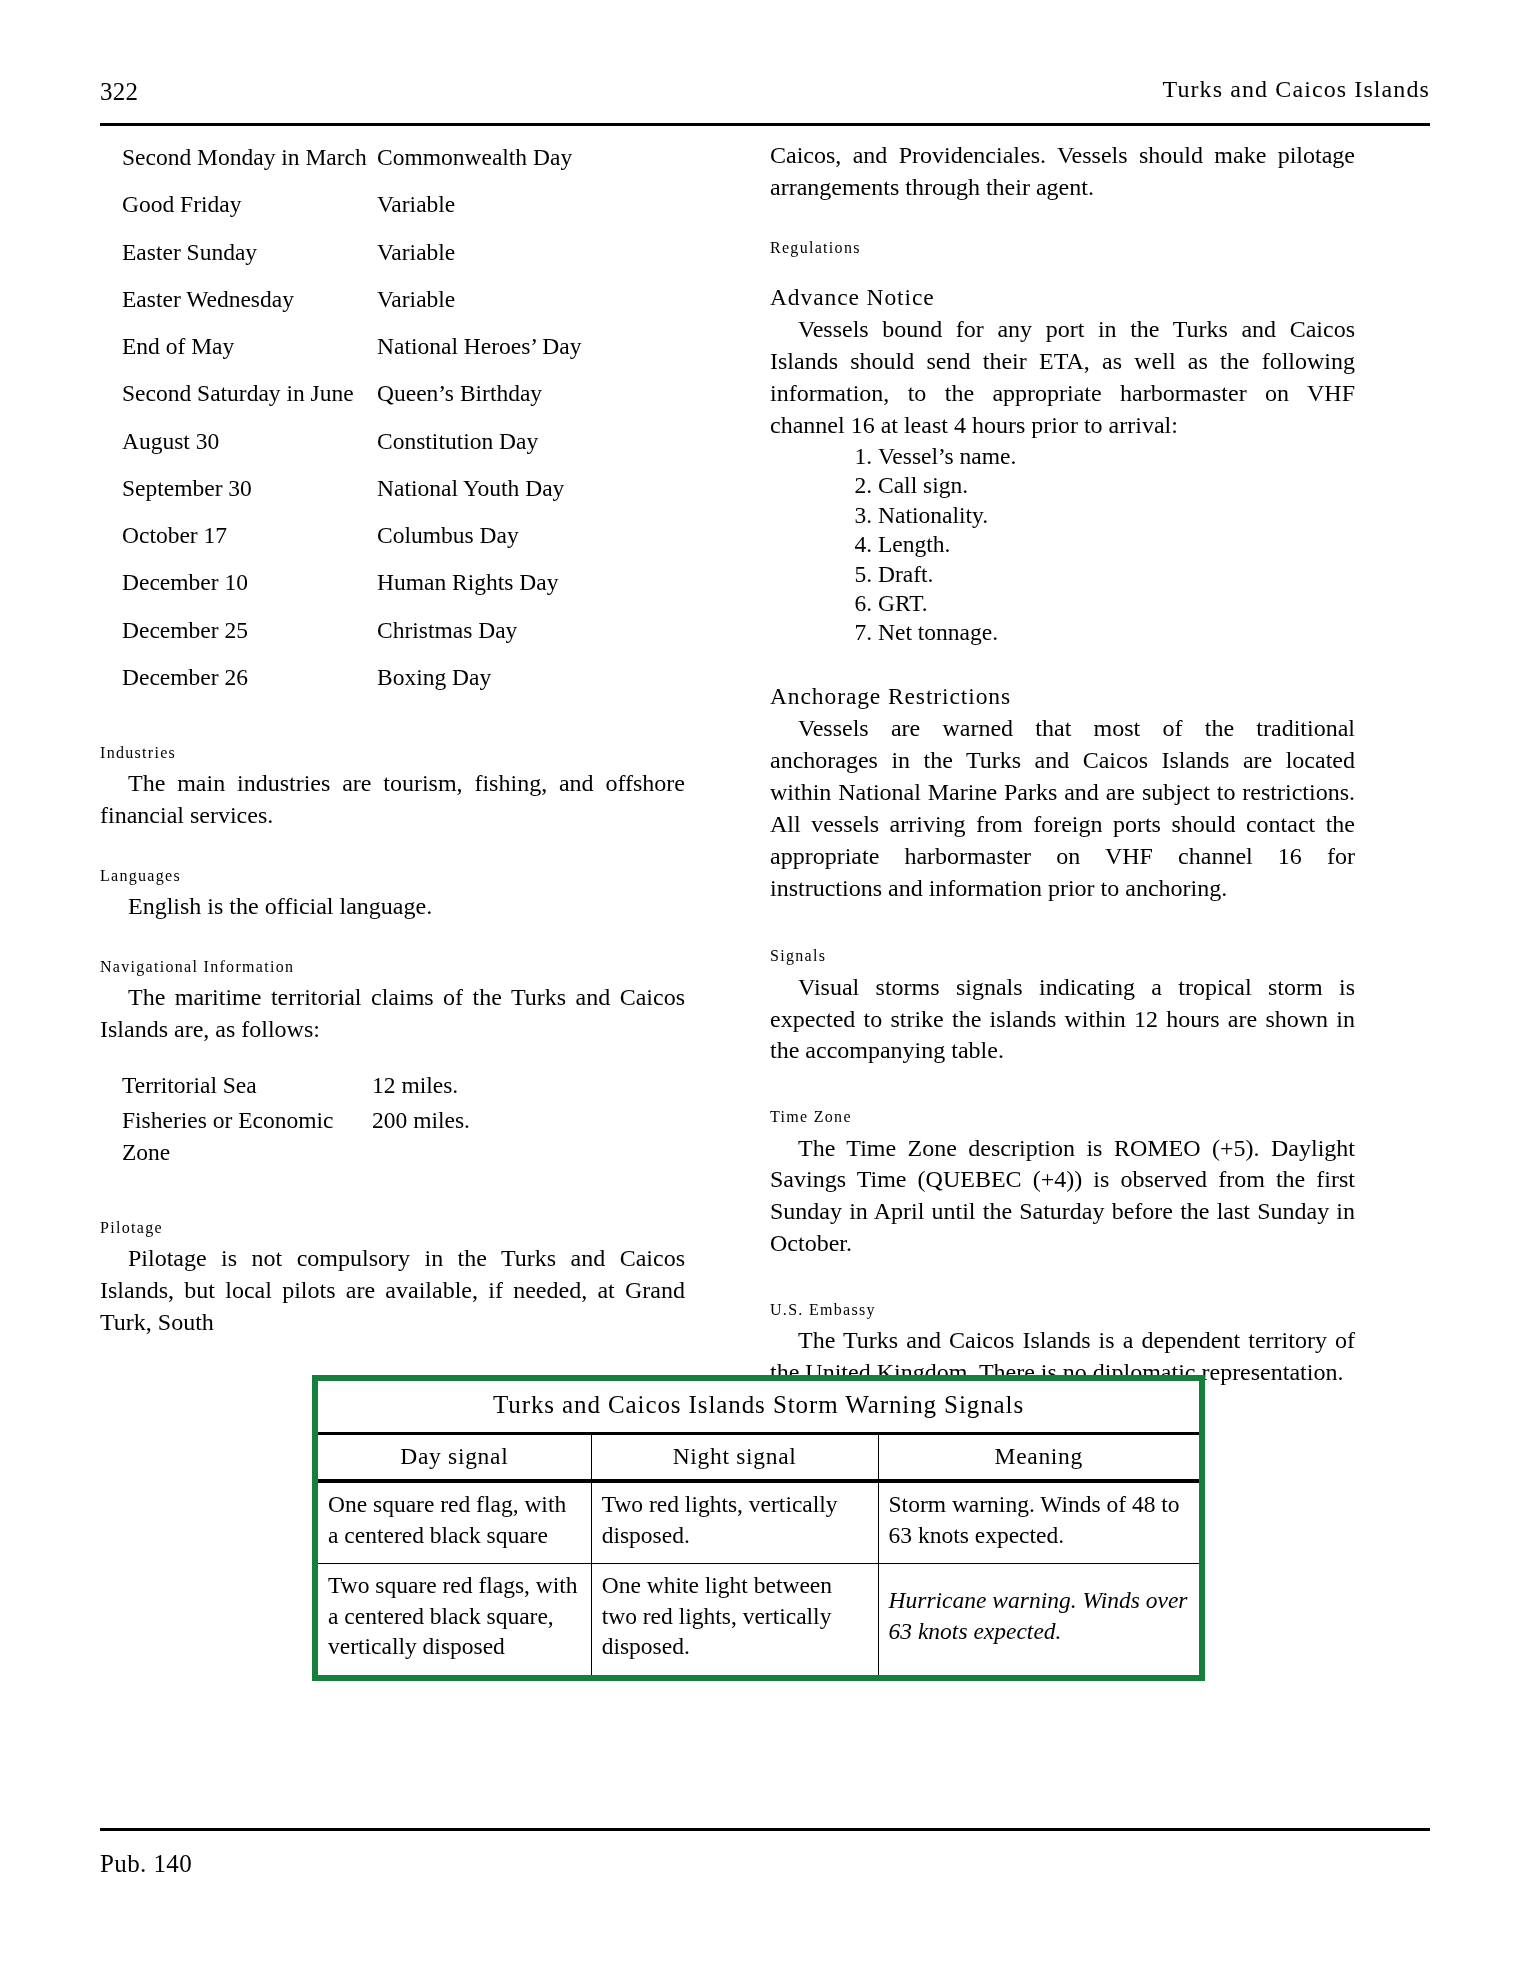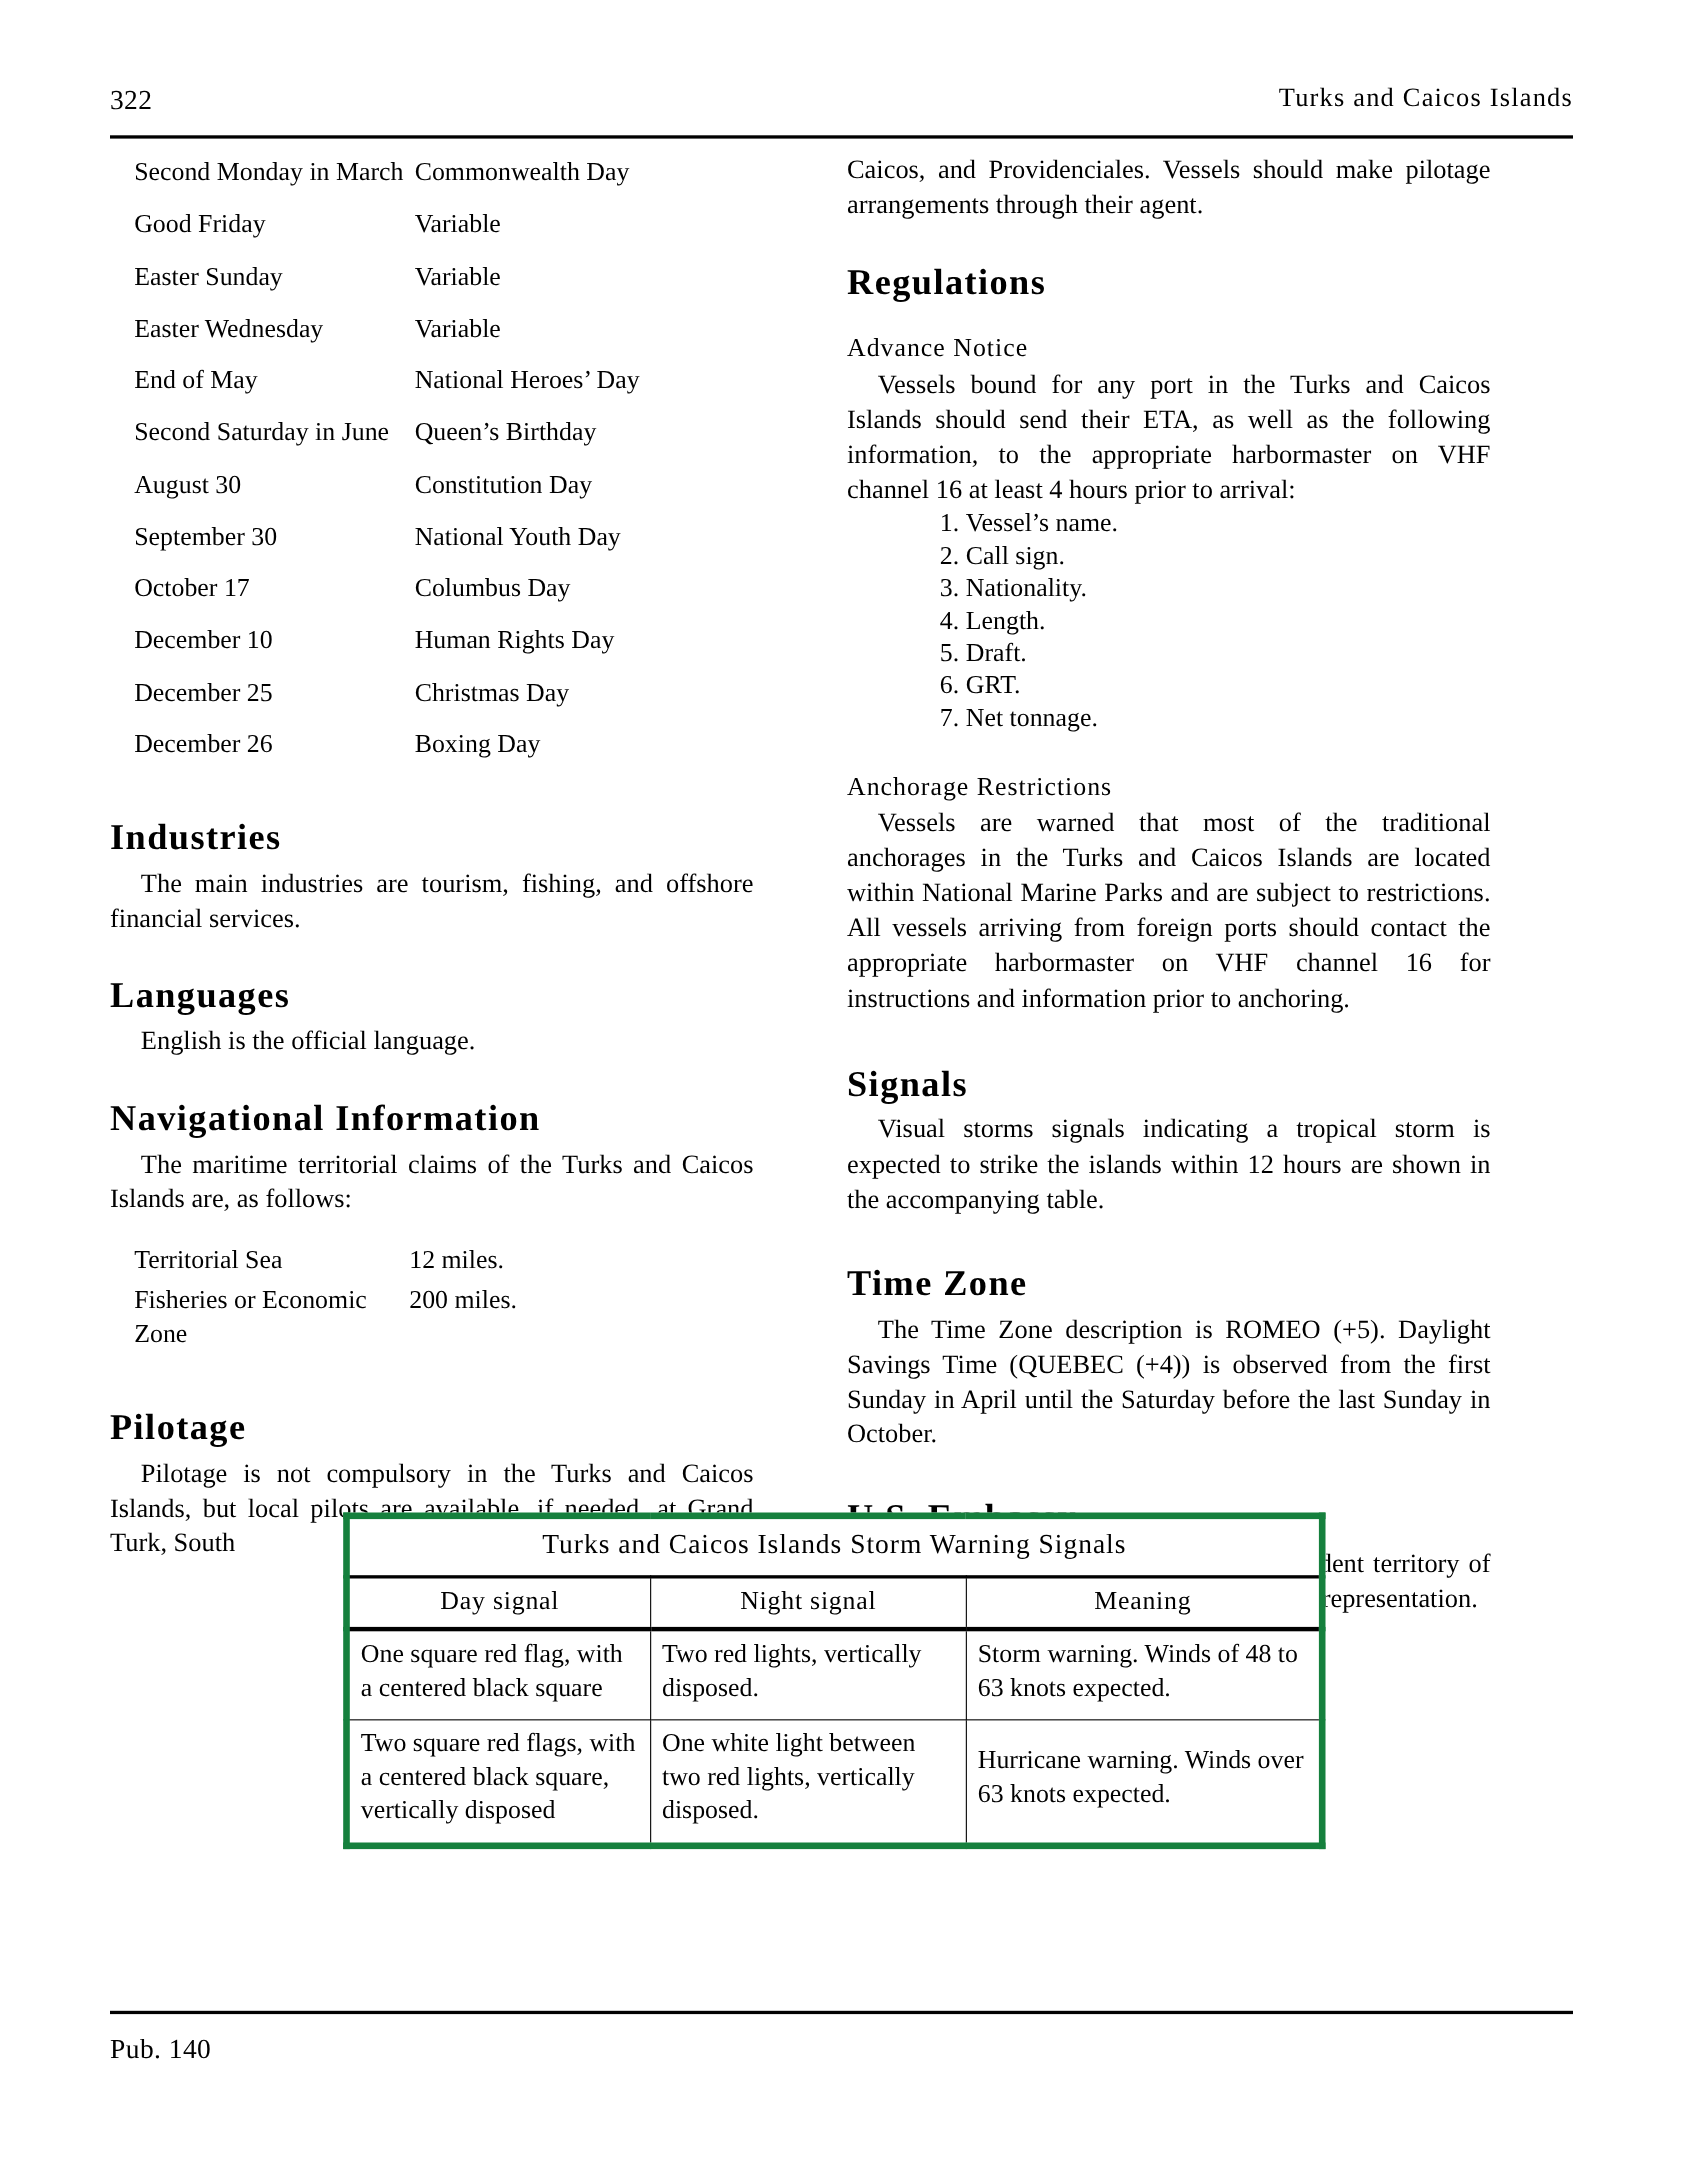--- a/index.html
+++ b/index.html
@@ -72,22 +72,22 @@
   .col {
     position: absolute;
     top: 140px;
     width: 585px;
   }
   .col-left  { left: 100px; }
   .col-right { left: 770px; }
 
   
   h2.sec {
-    font-size: 33px;
-    font-weight: bold;
+    font-size: 16px;
+    font-weight: normal;
     letter-spacing: 1.3px;
     margin: 34px 0 6px 0;
     line-height: 1.2;
   }
   h3.sub {
     font-size: 23.5px;
     font-weight: normal;
     letter-spacing: 0.9px;
     margin: 30px 0 0 0;
     line-height: 1.25;
@@ -169,21 +169,21 @@
   table.storm tr.head-row td {
     text-align: center;
     letter-spacing: 0.7px;
     padding: 6px 10px 8px 10px;
     border-bottom: 4px solid #000;
   }
   table.storm tr.data-row td {
     text-align: left;
     vertical-align: top;
   }
-  table.storm tr.data-row td.mid { vertical-align: middle; }
+  table.storm tr.data-row td.mid { vertical-align: middle; font-style: italic; }
   .c1 { width: 275px; }
   .c2 { width: 290px; }
   .c3 { width: 328px; }
 </style>
 </head>
 <body>
 
 <div class="page">
 
   <div class="runhead">

